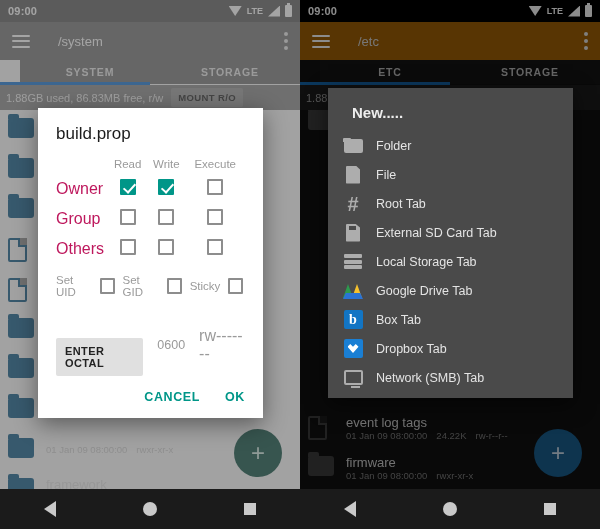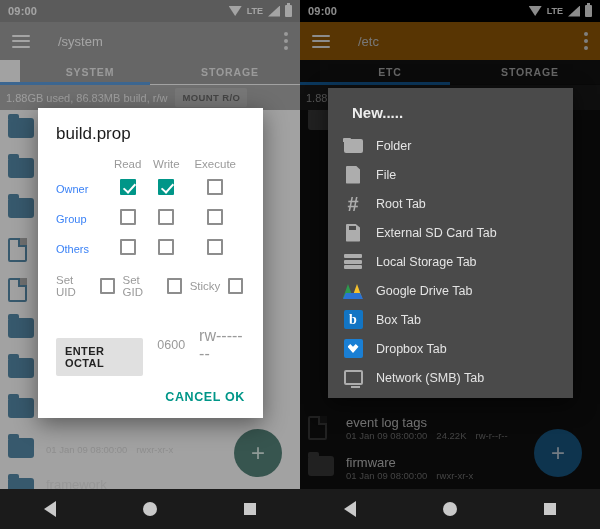--- a/index.html
+++ b/index.html
@@ -98,37 +98,37 @@
            pointer-events:none; }
 
   
   .dialog { position:absolute; left:38px; top:108px; width:225px; background:#fff;
             box-shadow:0 6px 22px rgba(0,0,0,.45); padding:16px 18px 8px 18px; }
   .dlg-title { font-size:17px; color:#1c1c1c; margin-bottom:14px; }
   .perm-table { width:100%; border-collapse:collapse; }
   .perm-table th { font-size:11.5px; color:#9a9a9a; font-weight:normal;
                    padding-bottom:4px; text-align:center; }
   .perm-table td { text-align:center; padding:5px 0; }
-  .perm-table td.rowlbl { text-align:left; font-size:11px; color:#3b82f6;
+  .perm-table td.rowlbl { text-align:left; font-size:16px; color:#be185d;
                           width:52px; }
   .cb { width:16px; height:16px; border:2px solid #8d8d8d; border-radius:1px;
         display:inline-block; cursor:pointer; position:relative; }
   .cb.on { background:#009688; border-color:#009688; }
   .cb.on:after { content:""; position:absolute; left:4px; top:0px; width:5px;
                  height:10px; border:solid #fff; border-width:0 2px 2px 0;
                  transform:rotate(42deg); }
   .specials { display:flex; align-items:center; gap:6px; margin-top:10px;
               font-size:11.5px; color:#9a9a9a; }
   .specials .cb { margin:0 2px; }
   .octal-row { display:flex; align-items:center; margin-top:16px; }
   .octbtn { background:#e0e0e0; color:#222; font-size:11px; font-weight:bold;
             letter-spacing:.4px; padding:7px 9px; border-radius:2px; cursor:pointer;margin-top:24px; }
   .octval { margin-left:14px; font-size:12.5px; color:#9a9a9a; }
   .octstr { margin-left:14px; font-size:16px; color:#9a9a9a; letter-spacing:0; }
-  .dlg-actions { display:flex; justify-content:flex-end; gap:4px;
+  .dlg-actions { display:flex; justify-content:flex-end; gap:25px;
                  margin-top:14px; padding-bottom:6px; }
   .dlg-actions span { color:#009688; font-size:12.5px; font-weight:bold;
                       letter-spacing:.6px; cursor:pointer; }
 
   
   .popup { position:absolute; left:28px; top:88px; width:245px;
            background:#4a4a4a; box-shadow:0 6px 20px rgba(0,0,0,.55);
            padding:10px 0 6px 0; }
   .popup-title { font-size:15px; color:#ededed; font-weight:bold;
                  padding:6px 0 10px 24px; }
@@ -280,21 +280,21 @@
         </span>
     </div>
 
     <div class="tabs">
       <div class="tab">SYSTEM</div>
       <div class="tab">STORAGE</div>
     </div>
     <div class="tabline"></div>
 
     <div class="infobar">
-      <span>1.88GB used, 86.83MB build, r/w</span>
+      <span>1.88GB used, 86.83MB free, r/w</span>
       <span class="mountbtn">MOUNT R/O</span>
     </div>
 
     <div class="scrim"></div>
 
     <div class="dialog">
       <div class="dlg-title">build.prop</div>
       <table class="perm-table">
         <tbody>
             <tr>

